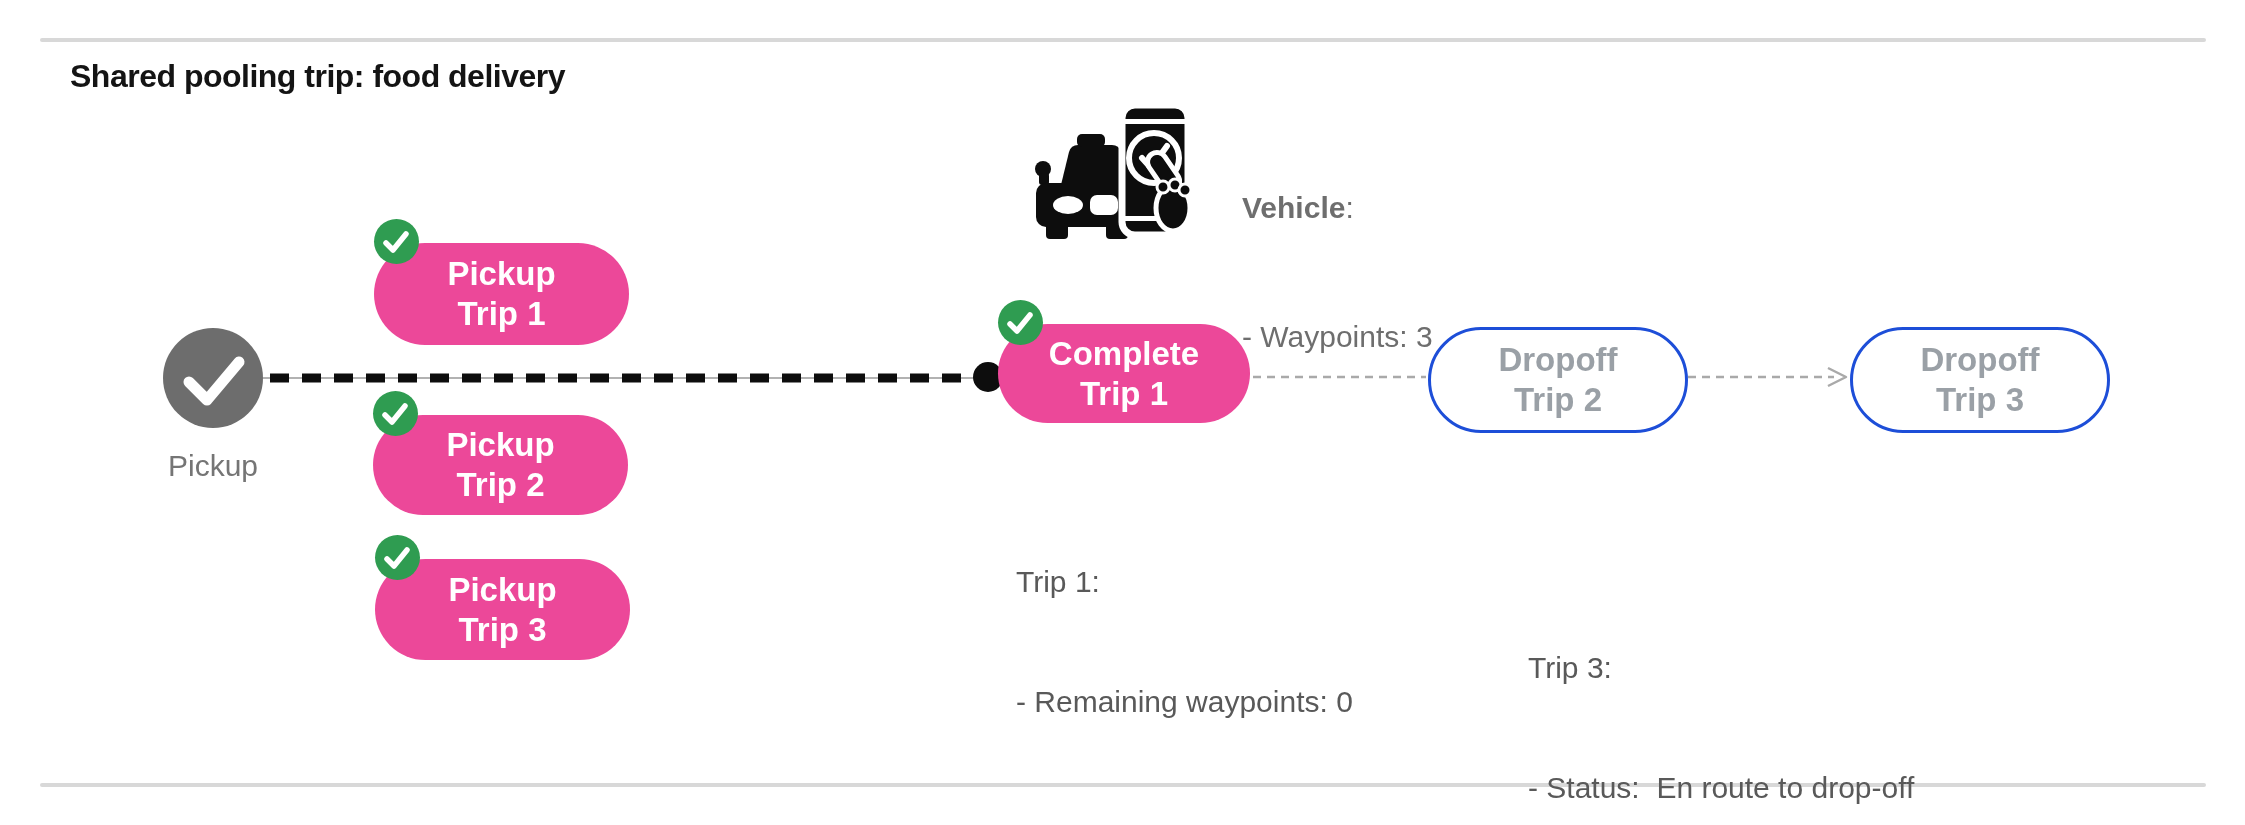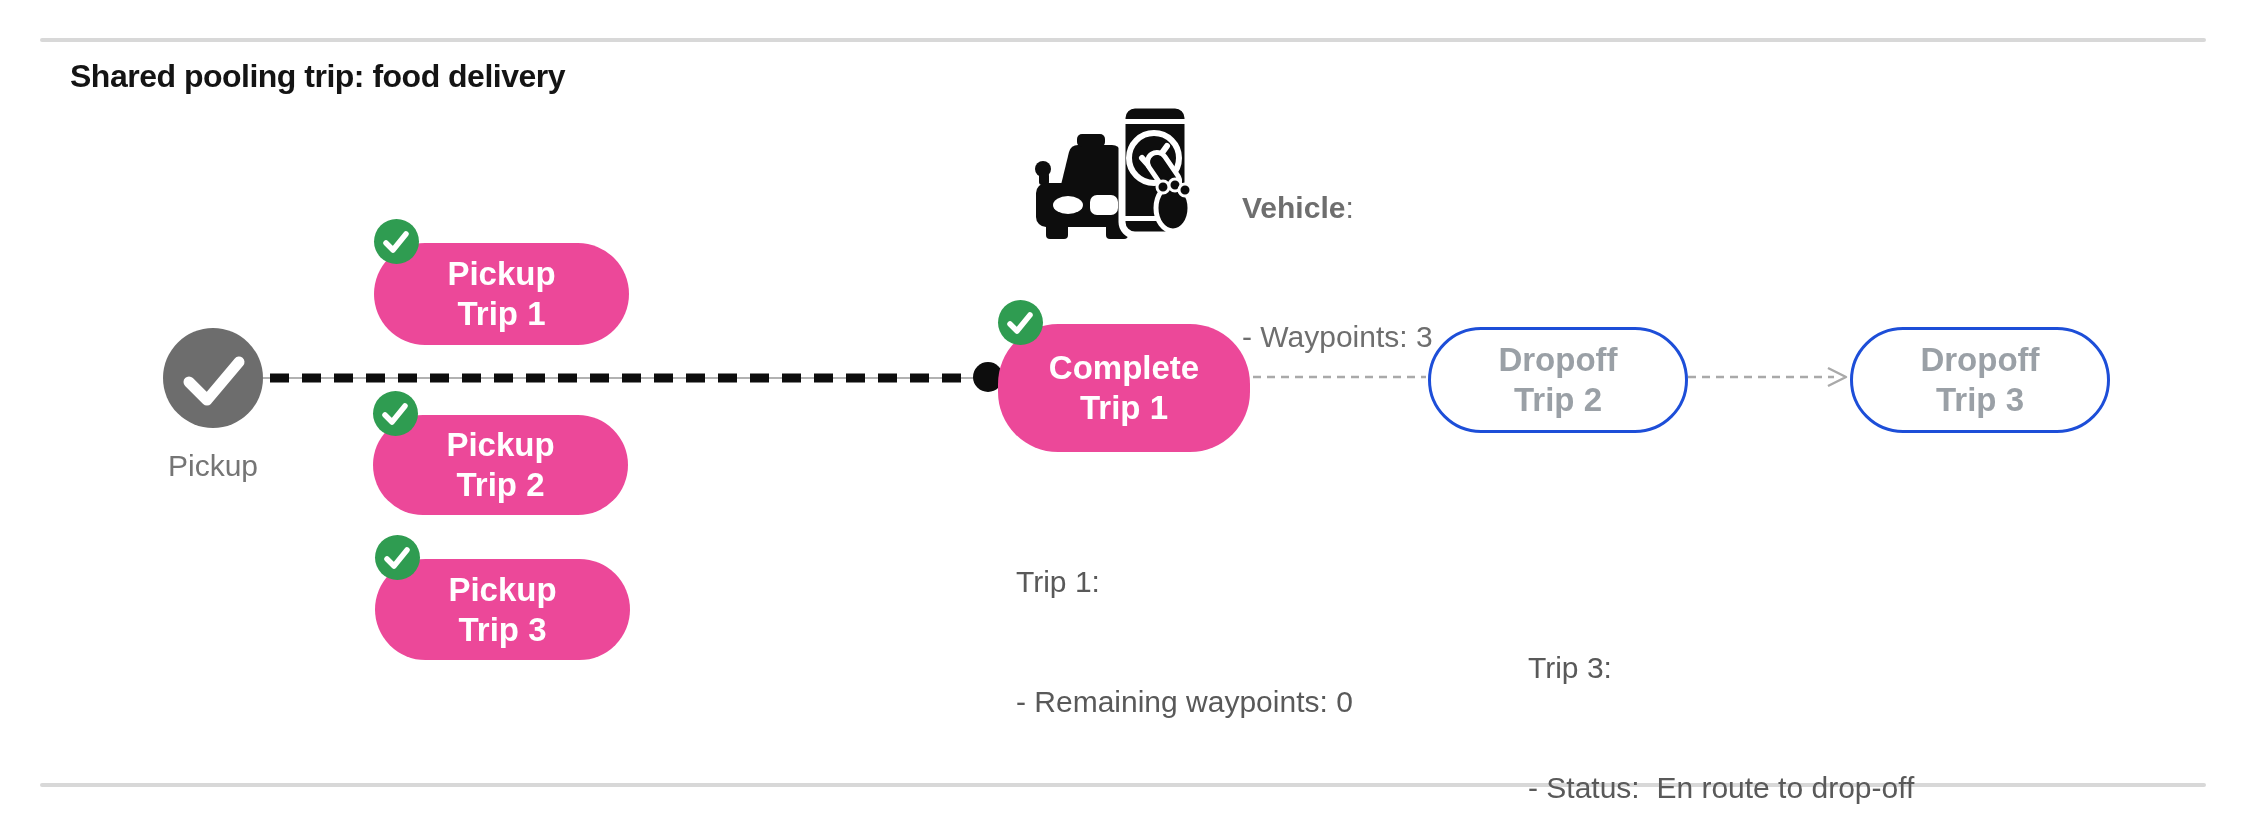--- a/index.html
+++ b/index.html
@@ -204,21 +204,21 @@
   <div class="pill pill-orange" style="left:375px;top:559px;width:255px;height:101px">
     <span class="badge">
       <svg width="45" height="45" viewBox="0 0 45 45">
           <polyline points="12,24 19,31 32,15" fill="none" stroke="#ffffff" stroke-width="5.5" stroke-linecap="round" stroke-linejoin="round"></polyline>
         </svg>
     </span>
     <div>Pickup</div>
     <div>Trip 3</div>
   </div>
 
-  <div class="pill pill-orange" style="left:998px;top:324px;width:252px;height:128px">
+  <div class="pill pill-orange" style="left:998px;top:324px;width:252px;height:99px">
     <span class="badge">
       <svg width="45" height="45" viewBox="0 0 45 45">
           <polyline points="12,24 19,31 32,15" fill="none" stroke="#ffffff" stroke-width="5.5" stroke-linecap="round" stroke-linejoin="round"></polyline>
         </svg>
     </span>
     <div>Complete</div>
     <div>Trip 1</div>
   </div>
 
   <div class="pill pill-ghost" style="left:1428px;top:327px;width:254px;height:100px">

